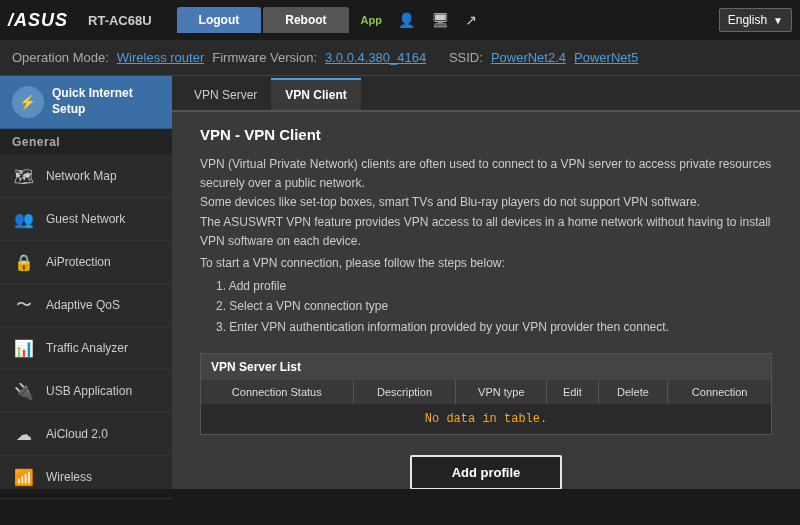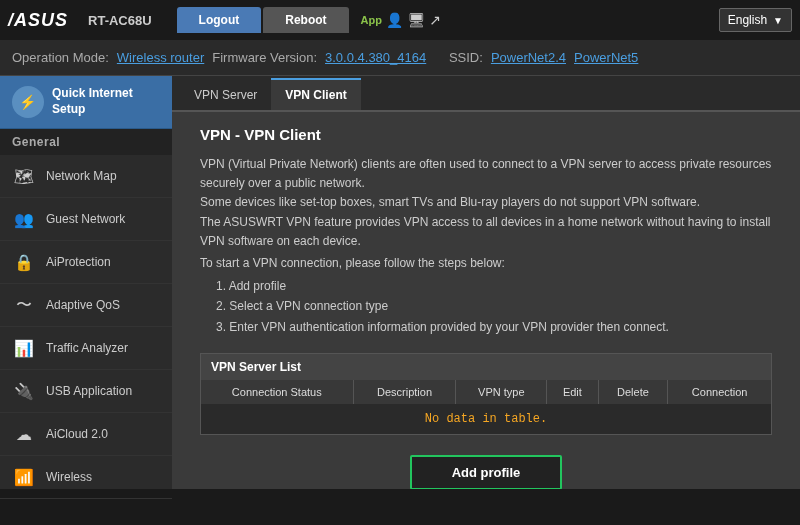--- a/index.html
+++ b/index.html
@@ -68,21 +68,21 @@
       cursor: pointer;
       font-size: 12px;
       border-radius: 2px;
     }
     .lang-selector .arrow {
       margin-left: 6px;
       font-size: 10px;
     }
     .top-icons {
       display: flex;
-      gap: 4px;
+      gap: 16px;
       margin-left: 12px;
       align-items: center;
     }
     .top-icon {
       color: #ccc;
       font-size: 14px;
     }
     .app-label {
       color: #8bc34a;
       font-size: 11px;
@@ -281,21 +281,21 @@
 
     
     .add-profile-container {
       display: flex;
       justify-content: center;
       margin-top: 8px;
     }
     .add-profile-btn {
       background: #222;
       color: #fff;
-      border: 2px solid #22c55e;
+      border: 2px solid #e5e5e5;
       padding: 8px 40px;
       font-size: 13px;
       font-weight: bold;
       cursor: pointer;
       border-radius: 2px;
     }
 
     
     ::-webkit-scrollbar { width: 6px; }
     ::-webkit-scrollbar-track { background: #2a2a2a; }

